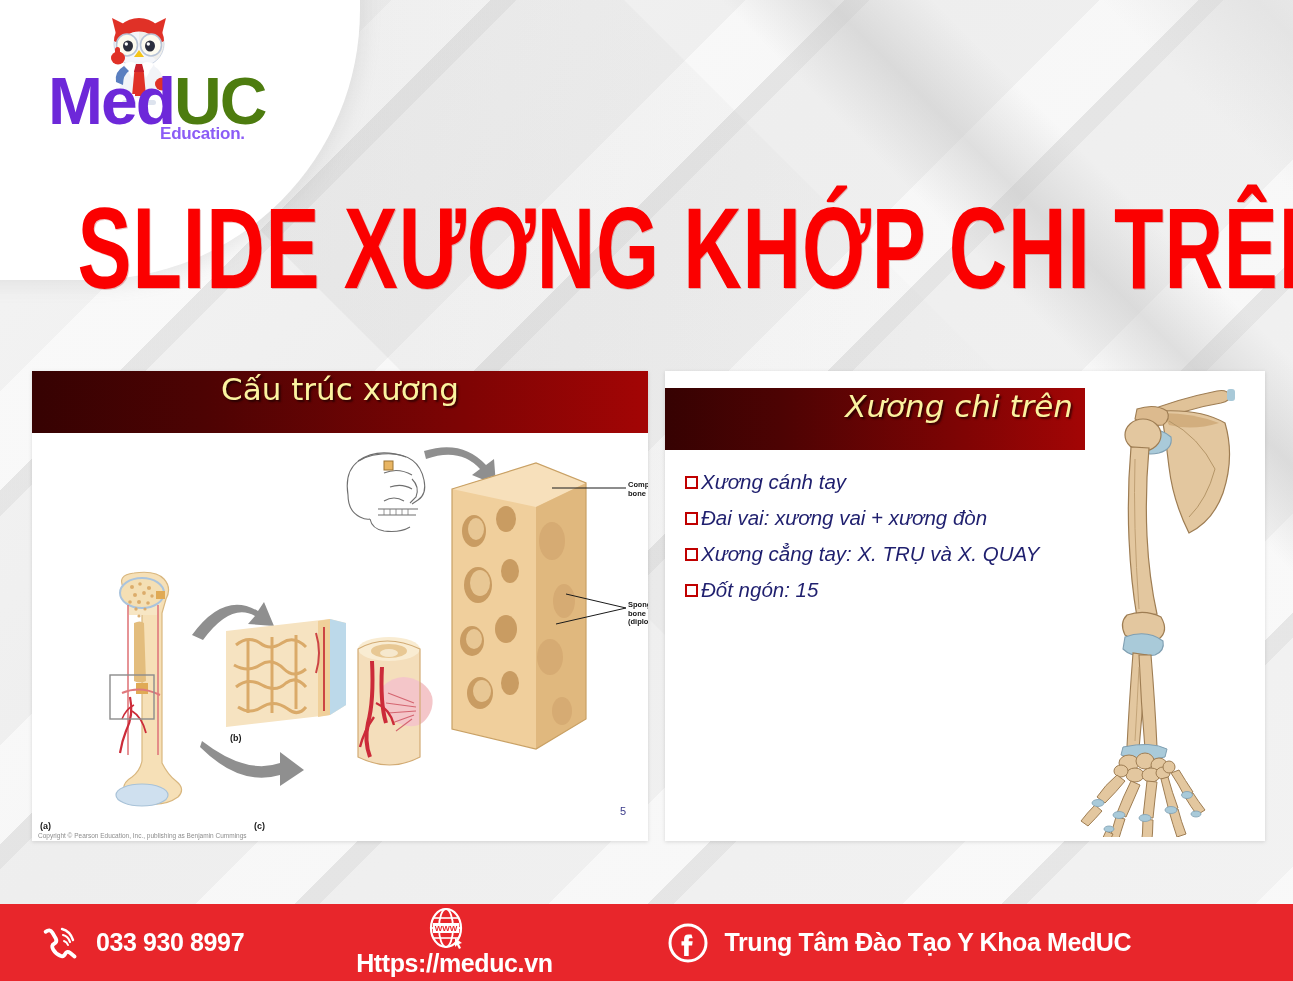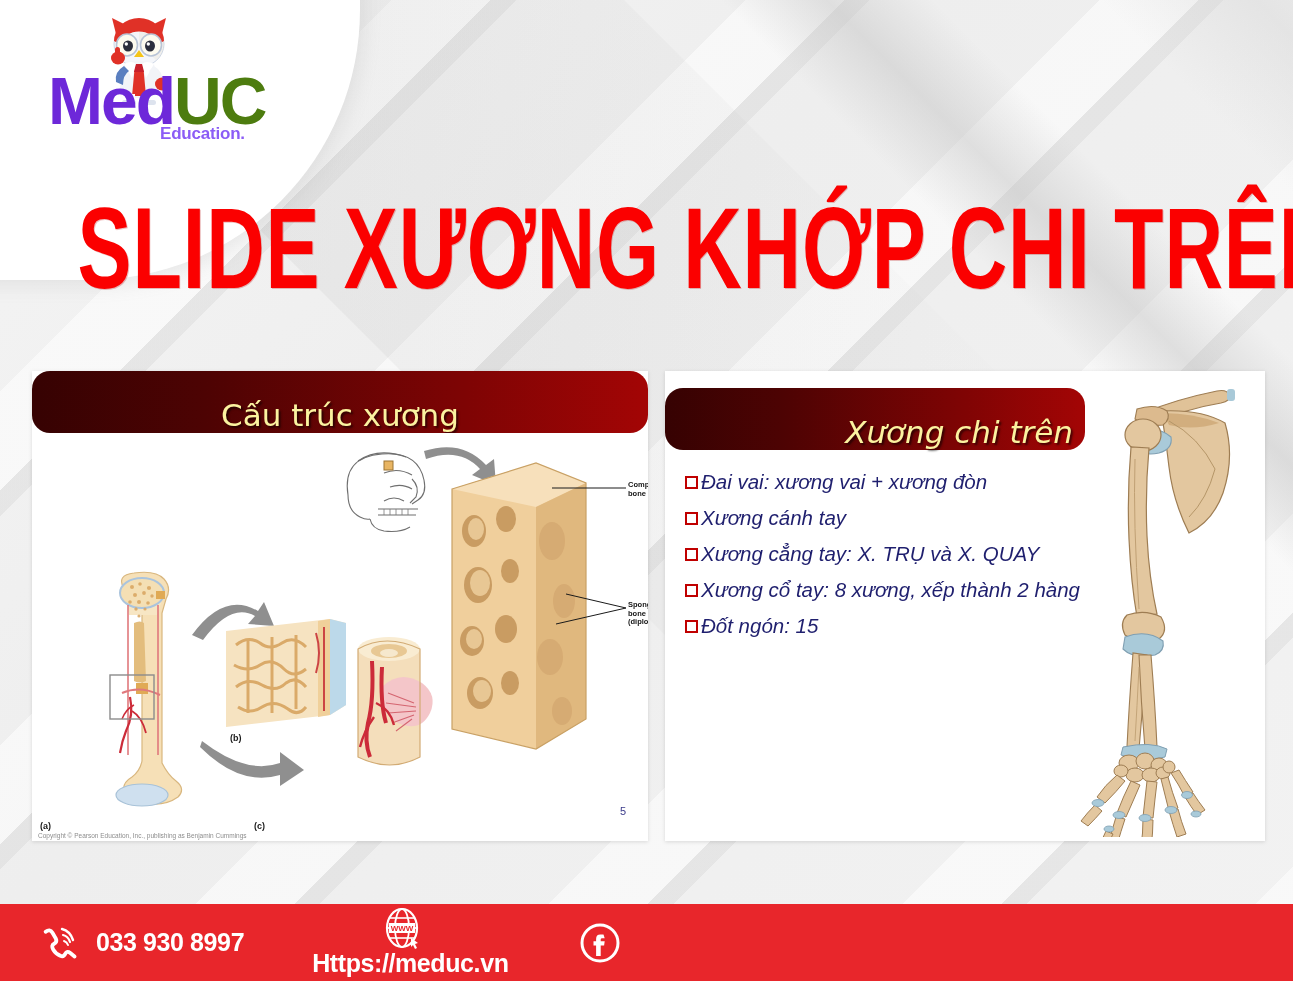--- a/index.html
+++ b/index.html
@@ -107,21 +107,21 @@
   .slide {
     position: absolute; background: #ffffff;
     box-shadow: 0 1px 4px rgba(0,0,0,0.13);
     overflow: hidden;
   }
   #slide-left  { left: 32px;  top: 371px; width: 616px; height: 470px; }
   #slide-right { left: 665px; top: 371px; width: 600px; height: 470px; font-style: italic; }
 
   .slide-header {
     background: linear-gradient(90deg, #360202 0%, #4d0303 28%, #7e0404 70%, #a30505 100%);
-    height: 62px; display: flex; align-items: flex-end; border-radius: 18px;
+    height: 62px; display: flex; align-items: flex-start;
   }
   #slide-left .slide-header  { justify-content: center; }
   #slide-right .slide-header {
     justify-content: flex-end; width: 420px; margin-top: 17px; padding-right: 12px;
   }
   .slide-title {
     color: #fbf3a0; font-size: 31px;
     font-family: "DejaVu Sans", sans-serif;
     text-shadow: 2px 2px 2px rgba(0,0,0,0.55);
   }
@@ -163,21 +163,21 @@
   }
   .bullet-text {
     color: #1f1f6e; font-size: 20.5px; line-height: 1.22;
     font-family: "Liberation Sans", sans-serif;
   }
 
   
   #footer {
     position: absolute; left: 0; bottom: 0; width: 1293px; height: 77px;
     background: #e8262b;
-    display: flex; align-items: center;
+    display: flex; align-items: center; gap: 44px;
   }
   .footer-item { display: flex; align-items: center; color: #fff; }
   .footer-text {
     font-size: 25px; font-weight: 700; color: #ffffff;
     font-family: "Liberation Sans", sans-serif; letter-spacing: -0.4px;
   }
   .footer-icon { margin-right: 16px; display: flex; align-items: center; }
 </style>
 </head>
 <body>
@@ -391,33 +391,29 @@
 </div>
 
 <div id="slide-right" class="slide">
   <div class="slide-header">
     <span class="slide-title">Xương chi trên</span>
   </div>
 
   <div id="bullet-list">
     <div class="bullet-row">
       <span class="bullet-mark"></span>
+      <span class="bullet-text">Xương cánh tay</span>
+    </div>
+    <div class="bullet-row">
+      <span class="bullet-mark"></span>
       <span class="bullet-text">Đai vai: xương vai + xương đòn</span>
     </div>
     <div class="bullet-row">
       <span class="bullet-mark"></span>
-      <span class="bullet-text">Xương cánh tay</span>
-    </div>
-    <div class="bullet-row">
-      <span class="bullet-mark"></span>
       <span class="bullet-text">Xương cẳng tay: X. TRỤ và X. QUAY</span>
-    </div>
-    <div class="bullet-row">
-      <span class="bullet-mark"></span>
-      <span class="bullet-text">Xương cổ tay: 8 xương, xếp thành 2 hàng</span>
     </div>
     <div class="bullet-row">
       <span class="bullet-mark"></span>
       <span class="bullet-text">Đốt ngón: 15</span>
     </div>
   </div>
 
   <svg style="position:absolute;left:400px;top:6px;" width="200" height="460" viewBox="0 0 200 460">
 
     <path d="M78 36 q34 -14 74 -22 q10 -2 12 4 q2 6 -8 8 q-36 6 -66 20 Z" fill="#e0c298" stroke="#9e7d53" stroke-width="1.1"></path>
@@ -522,14 +518,15 @@
     <span class="footer-text">Https://meduc.vn</span>
   </div>
 
   <div class="footer-item" style="margin-left:70px;">
     <span class="footer-icon">
       <svg width="42" height="42" viewBox="0 0 42 42">
         <circle cx="21" cy="21" r="18" fill="none" stroke="#fff" stroke-width="3"></circle>
         <path d="M24.5 12.5 h-3.2 q-4.2 0 -4.2 4.4 v2.4 h-2.6 v4.2 h2.6 v10.5 h4.6 v-10.5 h3.4 l0.6 -4.2 h-4 v-1.9 q0 -1.2 1.4 -1.2 h2.6 Z" fill="#fff"></path>
       </svg>
     </span>
+    <span class="footer-text">Trung Tâm Đào Tạo Y Khoa MedUC</span>
   </div>
 </div>
 
 </body></html>

